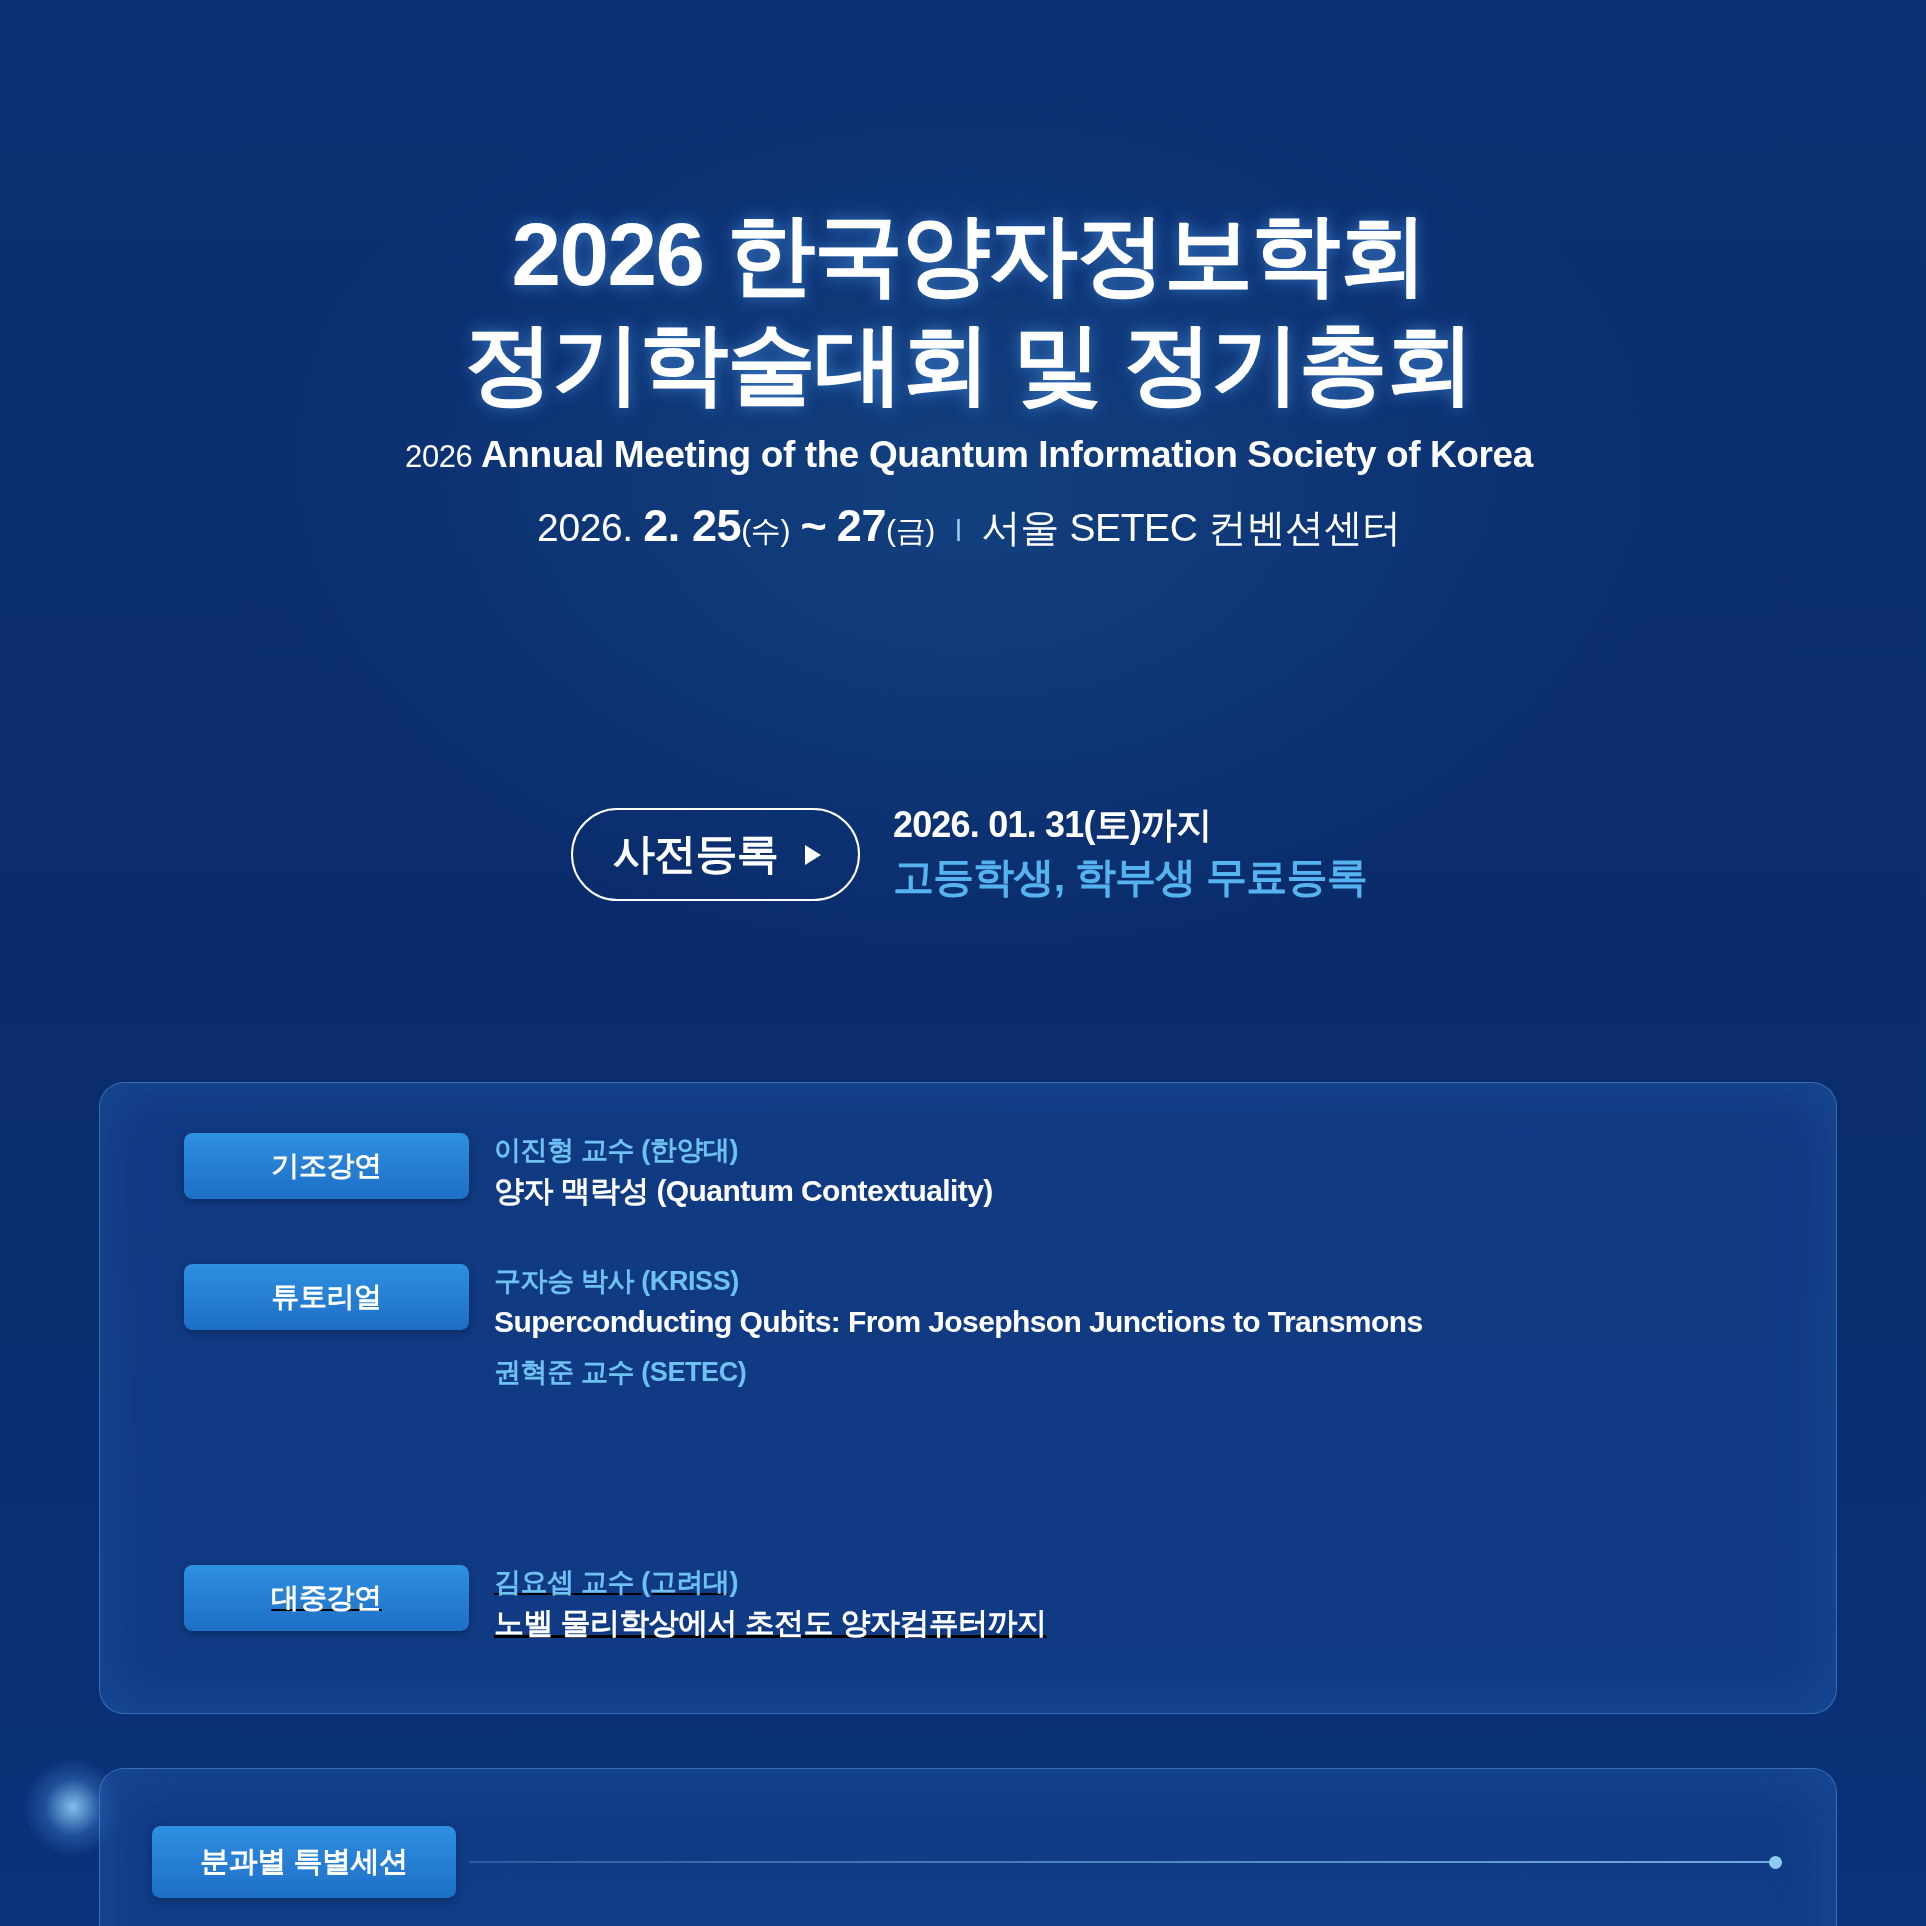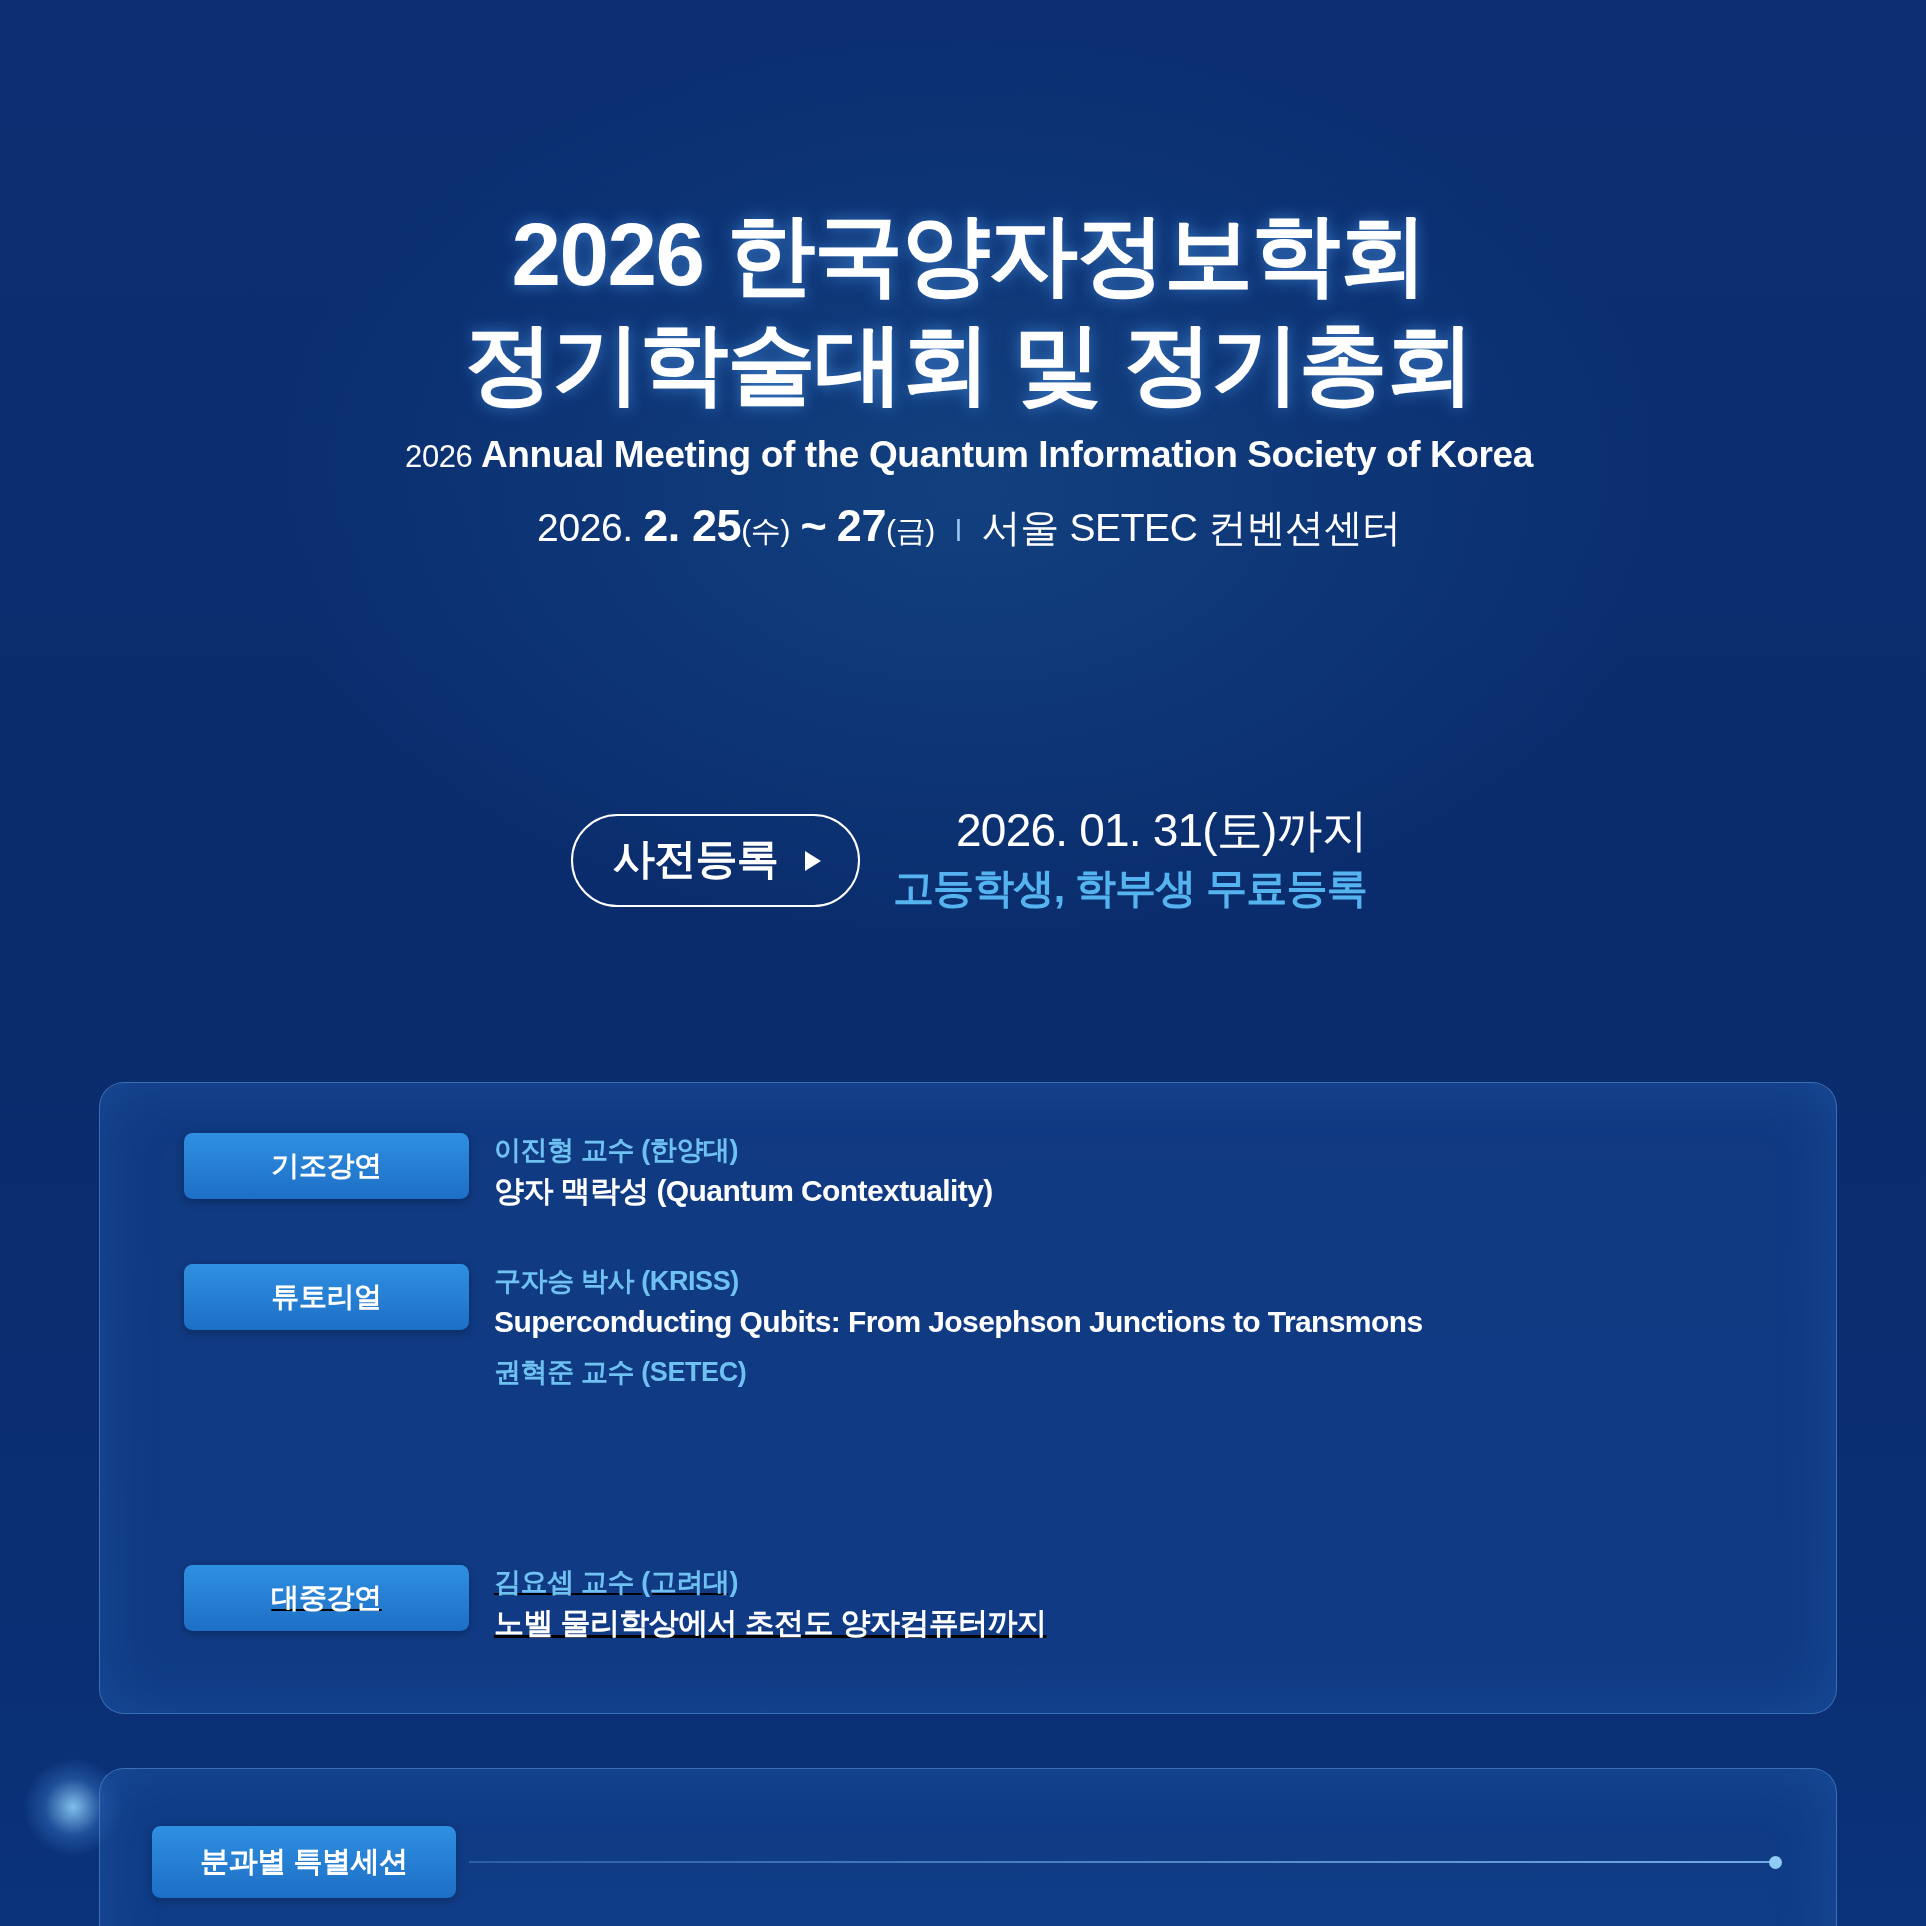--- a/index.html
+++ b/index.html
@@ -82,25 +82,24 @@
   .reg-pill .arrow {
     width: 0; height: 0;
     border-left: 16px solid #ffffff;
     border-top: 10px solid transparent;
     border-bottom: 10px solid transparent;
     margin-top: 2.3px;
   }
   .reg-texts { text-align: left; }
   .reg-deadline {
     color: #ffffff;
-    font-size: 46px;
-    font-weight: 400;
+    font-size: 36px;
+    font-weight: 700;
     letter-spacing: -0.8px;
     line-height: 1.12;
-    text-align: right;
   }
   .reg-free {
     color: #55b4f0;
     font-size: 41px;
     font-weight: 700;
     letter-spacing: -0.8px;
     margin-top: 4.6px;
   }
 
   

